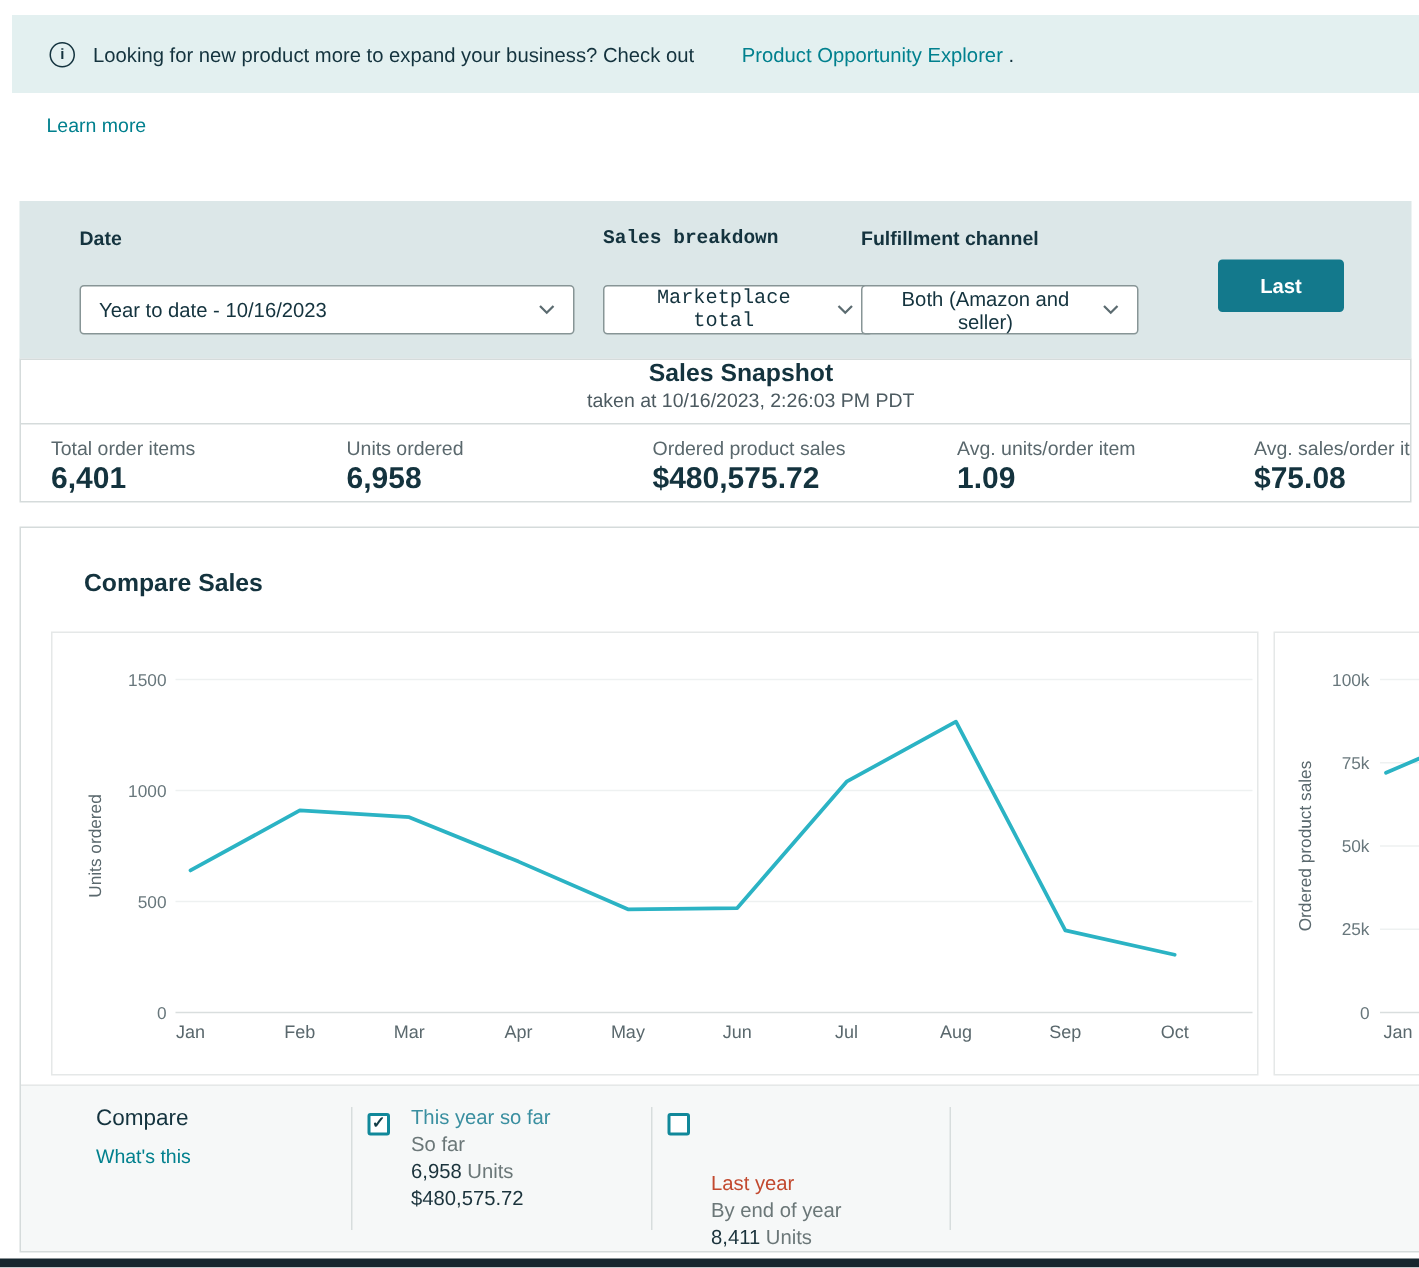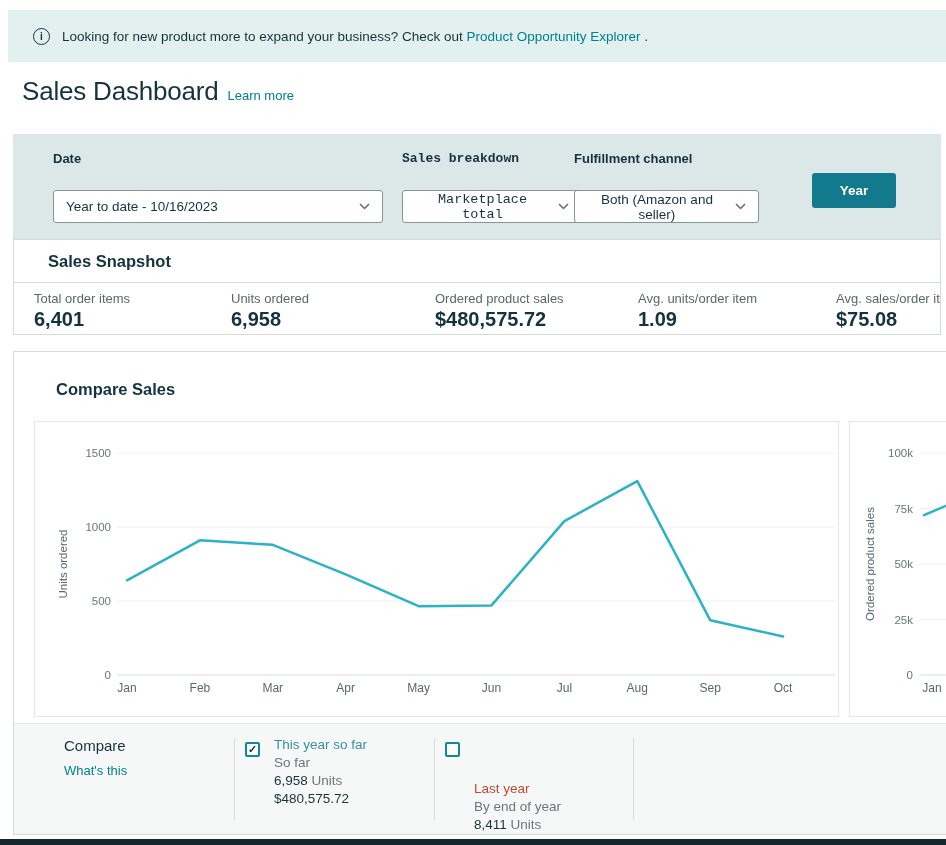--- a/index.html
+++ b/index.html
@@ -29,21 +29,21 @@
   .fg-date{left:40px;}   .fg-date .selectbox{left:0;width:330px;}
   .fg-sb{left:389px;font-family:Liberation Mono, monospace;}    .fg-sb .selectbox{left:0;width:180px;}
   .fg-fc{left:561px;}    .fg-fc .selectbox{left:0;width:185px;}
   .selectbox .chev{flex:0 0 auto;margin-left:8px;display:inline-flex;}
   .apply-btn{position:absolute;left:799px;top:39px;width:84px;height:35px;border:none;border-radius:3px;
              color:#fff;font-size:13.5px;font-weight:700;font-family:inherit;cursor:pointer;background:#13798c;}
 
   
   .snapshot{position:absolute;left:13px;top:239px;width:928px;height:96px;background:#fff;
             border:1px solid #d5dbdb;box-sizing:border-box;overflow:hidden;}
-  .snap-head{height:42px;border-bottom:1px solid #d5dbdb;display:flex;align-items:center;padding-left:34px;}
+  .snap-head{height:42px;border-bottom:1px solid #d5dbdb;display:flex;align-items:center;padding-left:34px;flex-direction:column;}
   .snap-title{font-size:16.5px;font-weight:700;color:#14333e;}
   .snap-taken{margin-left:13px;font-size:13px;color:#4c5a60;}
   .metric{position:absolute;top:51px;white-space:nowrap;}
   .metric .mlabel{font-size:13px;color:#5a686d;display:block;}
   .metric .mvalue{font-size:20px;font-weight:700;color:#14333e;display:block;margin-top:2px;}
   .m0{left:20px;} .m1{left:217px;} .m2{left:421px;} .m3{left:624px;} .m4{left:822px;}
 
   
   .compare{position:absolute;left:13px;top:351px;width:935px;height:484px;background:#fff;
            border:1px solid #d5dbdb;box-sizing:border-box;overflow:hidden;}
@@ -72,26 +72,25 @@
   .footerbar{position:absolute;left:0;top:839px;width:946px;height:6px;}
 </style>
 </head>
 <body>
 
 <div class="page">
 
   <div class="banner" style="background: rgb(227, 240, 240);">
     <span class="info-icon">i</span>
     <span>
-      <span>Looking for new product more to expand your business? Check out </span><a class="banner-link" style="color: rgb(1, 128, 142);">Product Opportunity Explorer</a><span> .</span>
+      <span>Looking for new product more to expand your business? Check out </span><a class="banner-link" style="color: rgb(1, 128, 142); margin-left: 28px;">Product Opportunity Explorer</a><span> .</span>
     </span>
   </div>
 
   <div class="titlebar">
-    <h1>Sales Dashboard</h1>
     <a class="learn-more" style="color: rgb(1, 128, 142);">Learn more</a>
   </div>
 
   <div class="filterbar" style="background: rgb(220, 231, 232);">
     <div class="fgroup fg-date">
       <span class="flabel">Date</span>
       <div class="selectbox" role="button">
         <span>Year to date - 10/16/2023</span>
         <span class="chev">
           <svg width="11" height="7" viewBox="0 0 11 7">
@@ -115,26 +114,27 @@
       <span class="flabel">Fulfillment channel</span>
       <div class="selectbox" role="button">
         <span>Both (Amazon and seller)</span>
         <span class="chev">
           <svg width="11" height="7" viewBox="0 0 11 7">
               <polyline points="1,1 5.5,5.5 10,1" fill="none" stroke="#5b6b70" stroke-width="1.5"></polyline>
             </svg>
         </span>
       </div>
     </div>
-    <button class="apply-btn" style="background: rgb(19, 121, 140);">Year</button>
+    <button class="apply-btn" style="background: rgb(19, 121, 140);">Last</button>
   </div>
 
   <div class="snapshot">
     <div class="snap-head">
       <span class="snap-title">Sales Snapshot</span>
+      <span class="snap-taken">taken at 10/16/2023, 2:26:03 PM PDT</span>
     </div>
     <div class="metric m0">
       <span class="mlabel">Total order items</span>
       <span class="mvalue">6,401</span>
     </div>
     <div class="metric m1">
       <span class="mlabel">Units ordered</span>
       <span class="mvalue">6,958</span>
     </div>
     <div class="metric m2">

